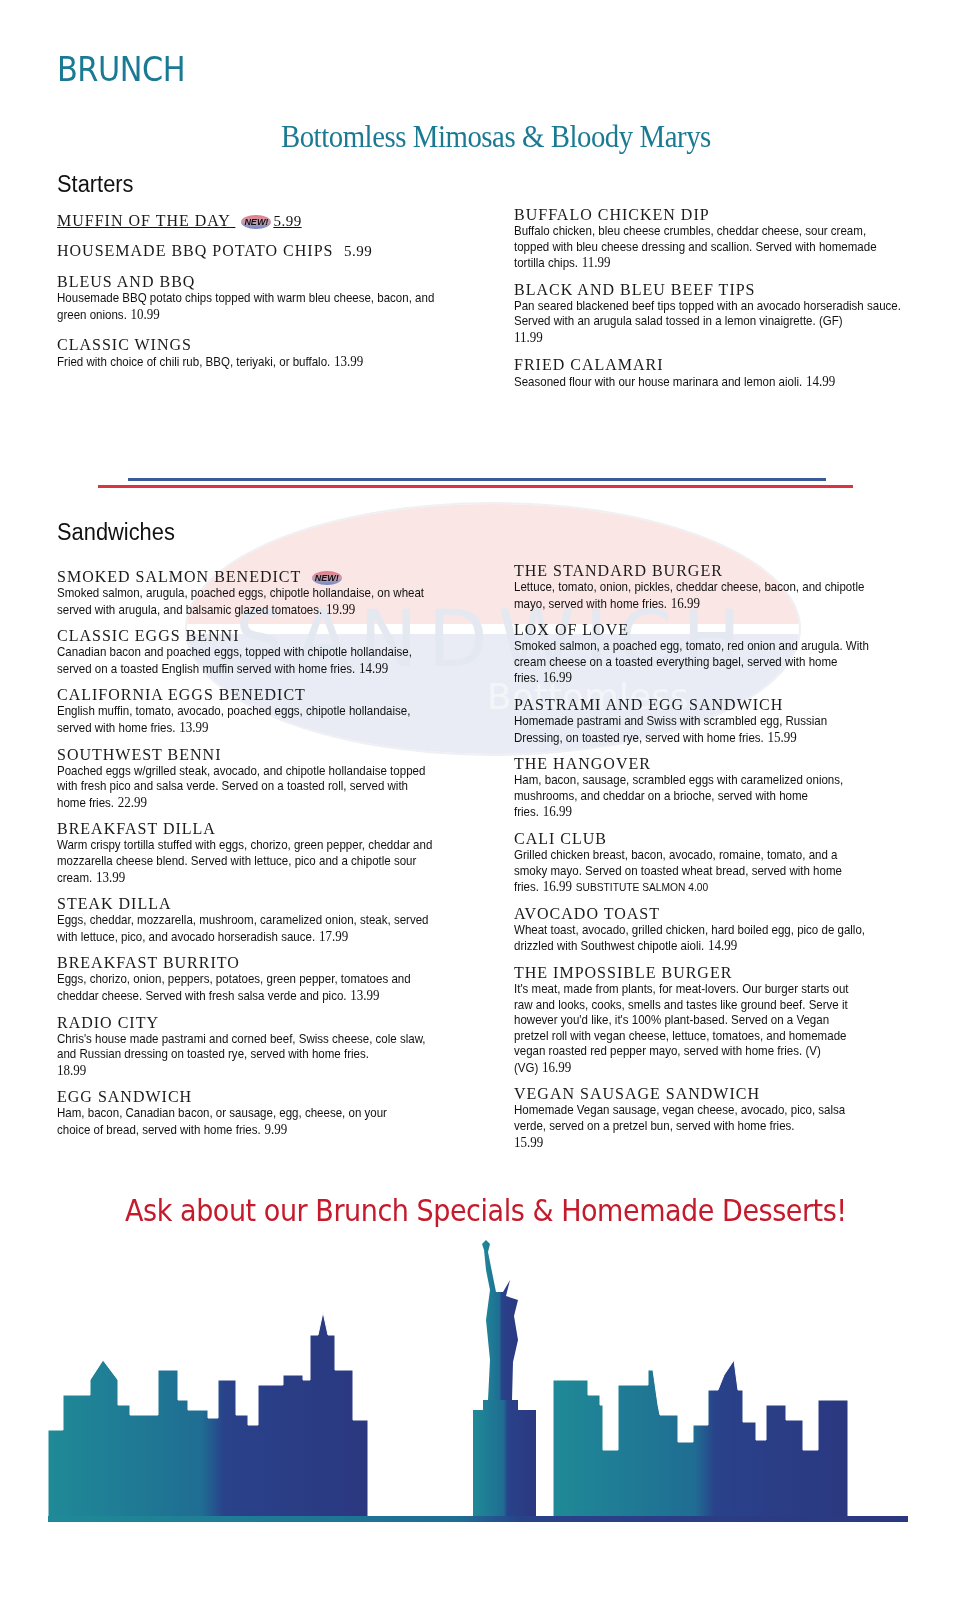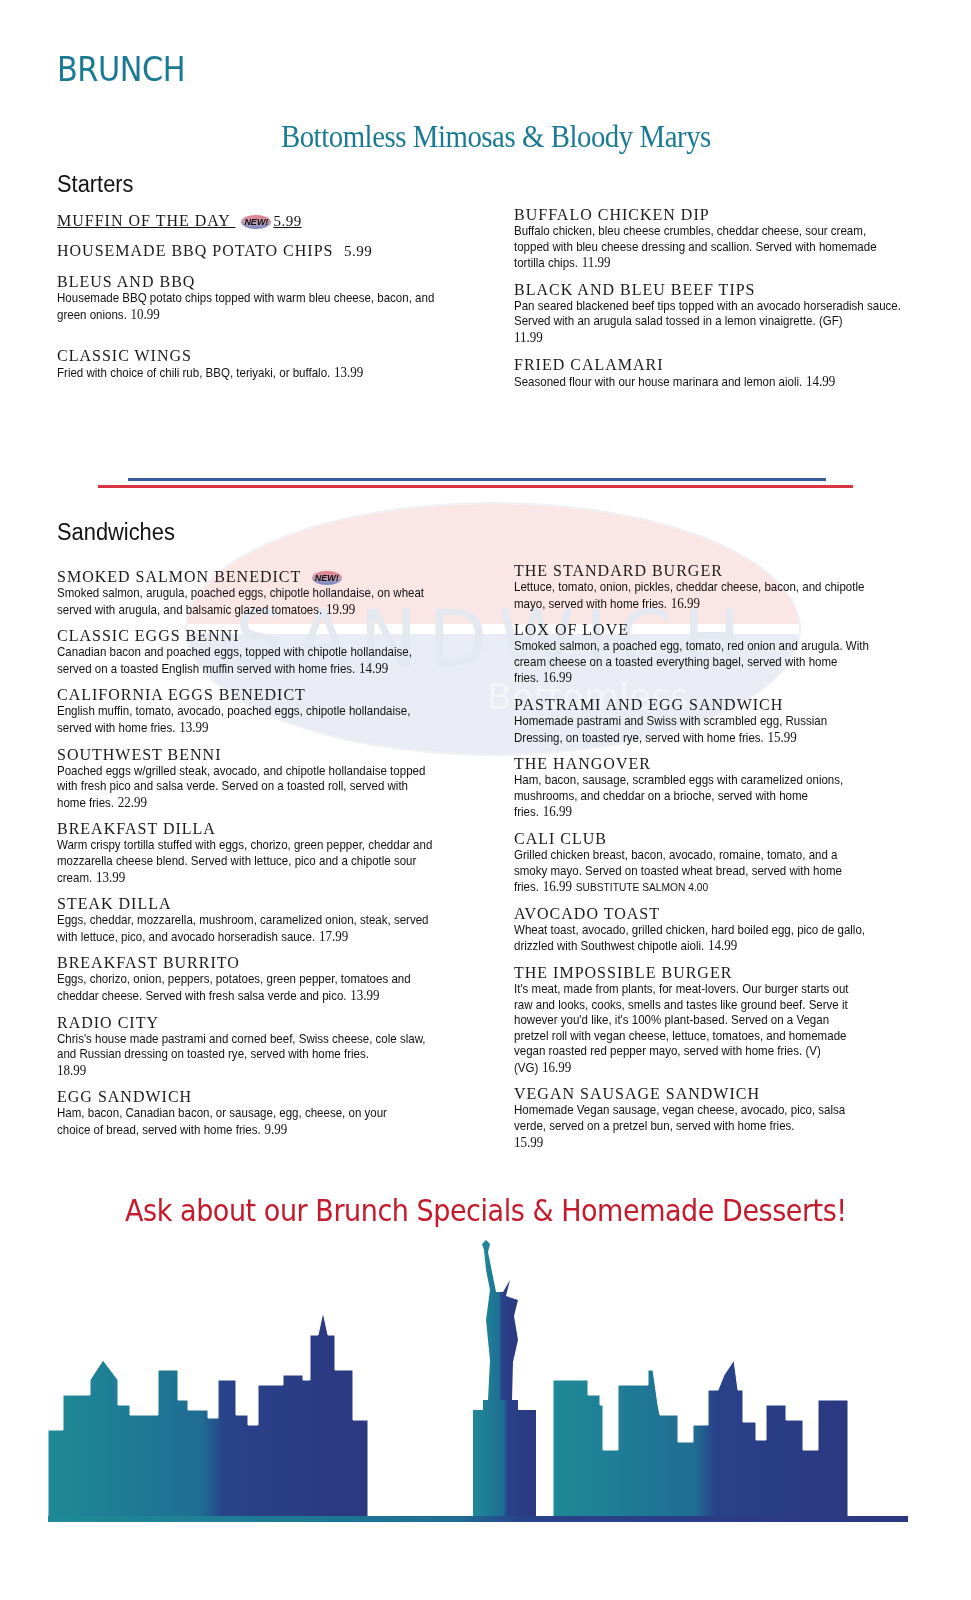--- a/index.html
+++ b/index.html
@@ -46,21 +46,21 @@
 
 <div class="col" style="left:57px; top:212px;">
   <div class="item" style="margin-bottom:12px;text-decoration:underline;">
     <span class="item-name">MUFFIN OF THE DAY</span>
     <span class="new-badge"><span>NEW!</span></span><span class="price-inline" style="margin-left:0;">5.99</span>
   </div>
   <div class="item" style="margin-bottom:13px;">
     <span class="item-name">HOUSEMADE BBQ POTATO CHIPS</span>
     <span class="price-inline">5.99</span>
   </div>
-  <div class="item" style="margin-bottom:24px;">
+  <div class="item" style="margin-bottom:13px;">
     <div class="item-name">BLEUS AND BBQ</div>
     <div class="item-desc"><span>Housemade BBQ potato chips topped with warm bleu cheese, bacon, and green onions.</span><span class="price">10.99</span></div>
   </div>
   <div class="item">
     <div class="item-name">CLASSIC WINGS</div>
     <div class="item-desc"><span>Fried with choice of chili rub, BBQ, teriyaki, or buffalo.</span><span class="price">13.99</span></div>
   </div>
 </div>
 
 <div class="col" style="left:514px; top:206px;">

